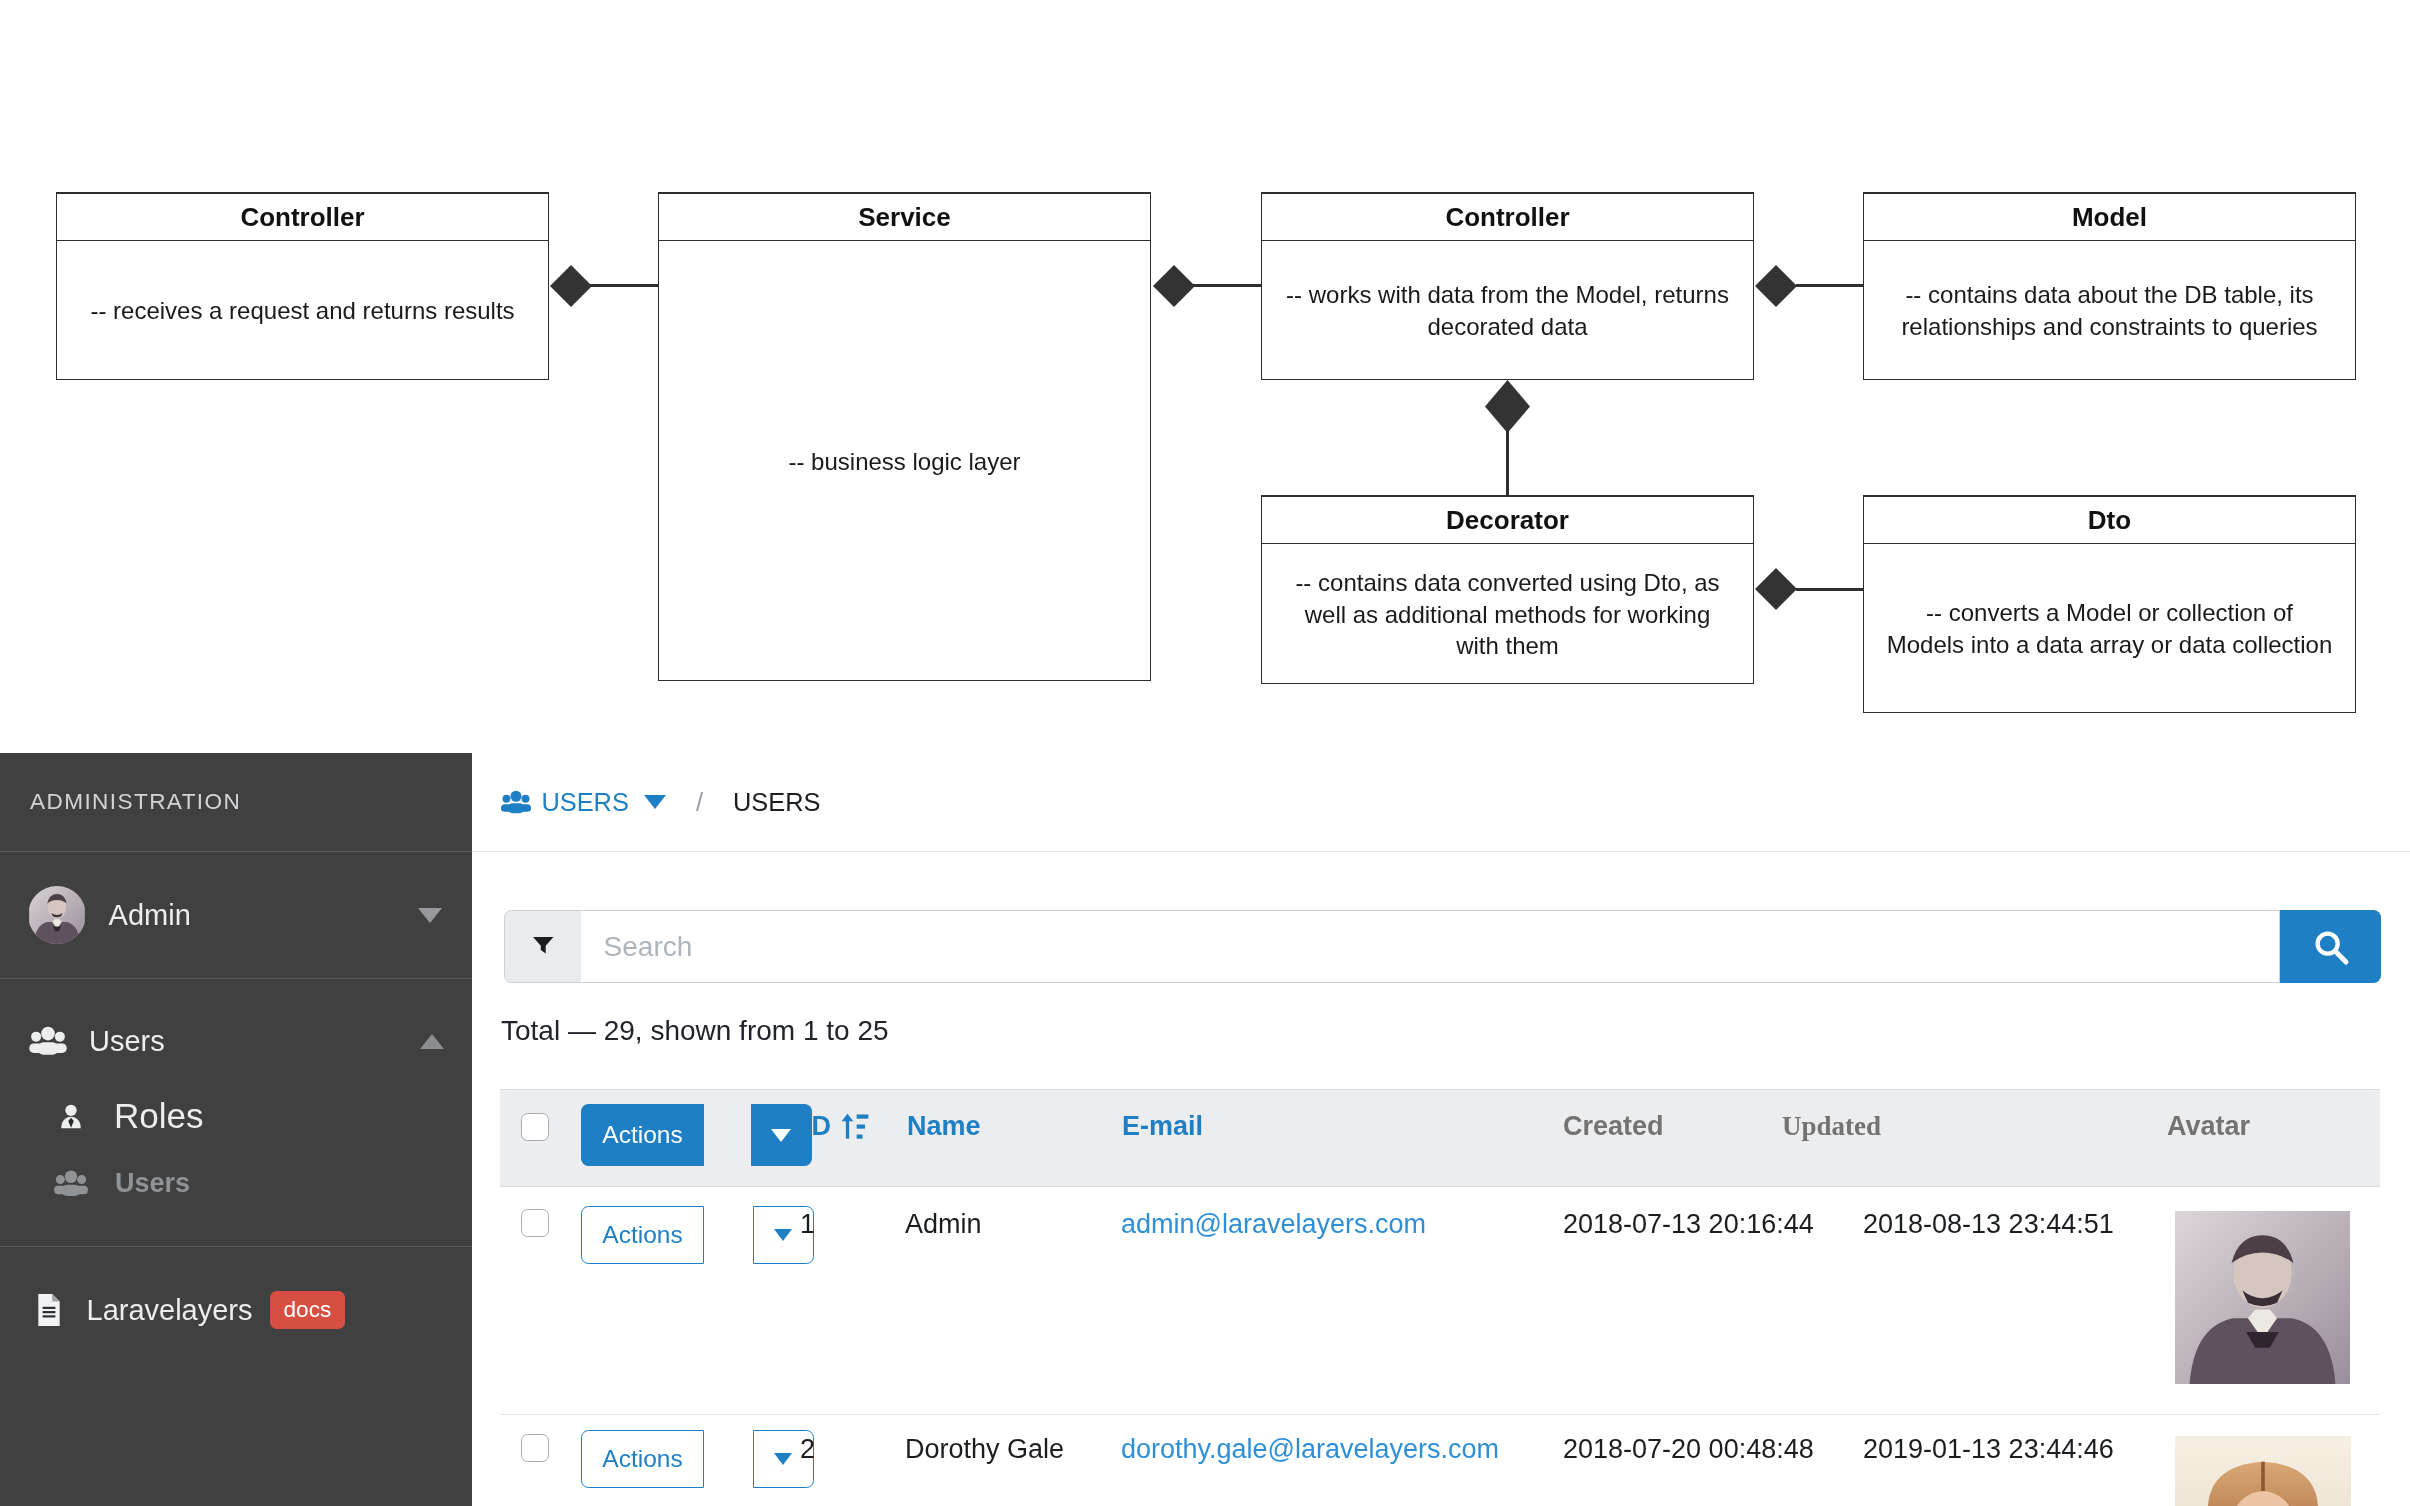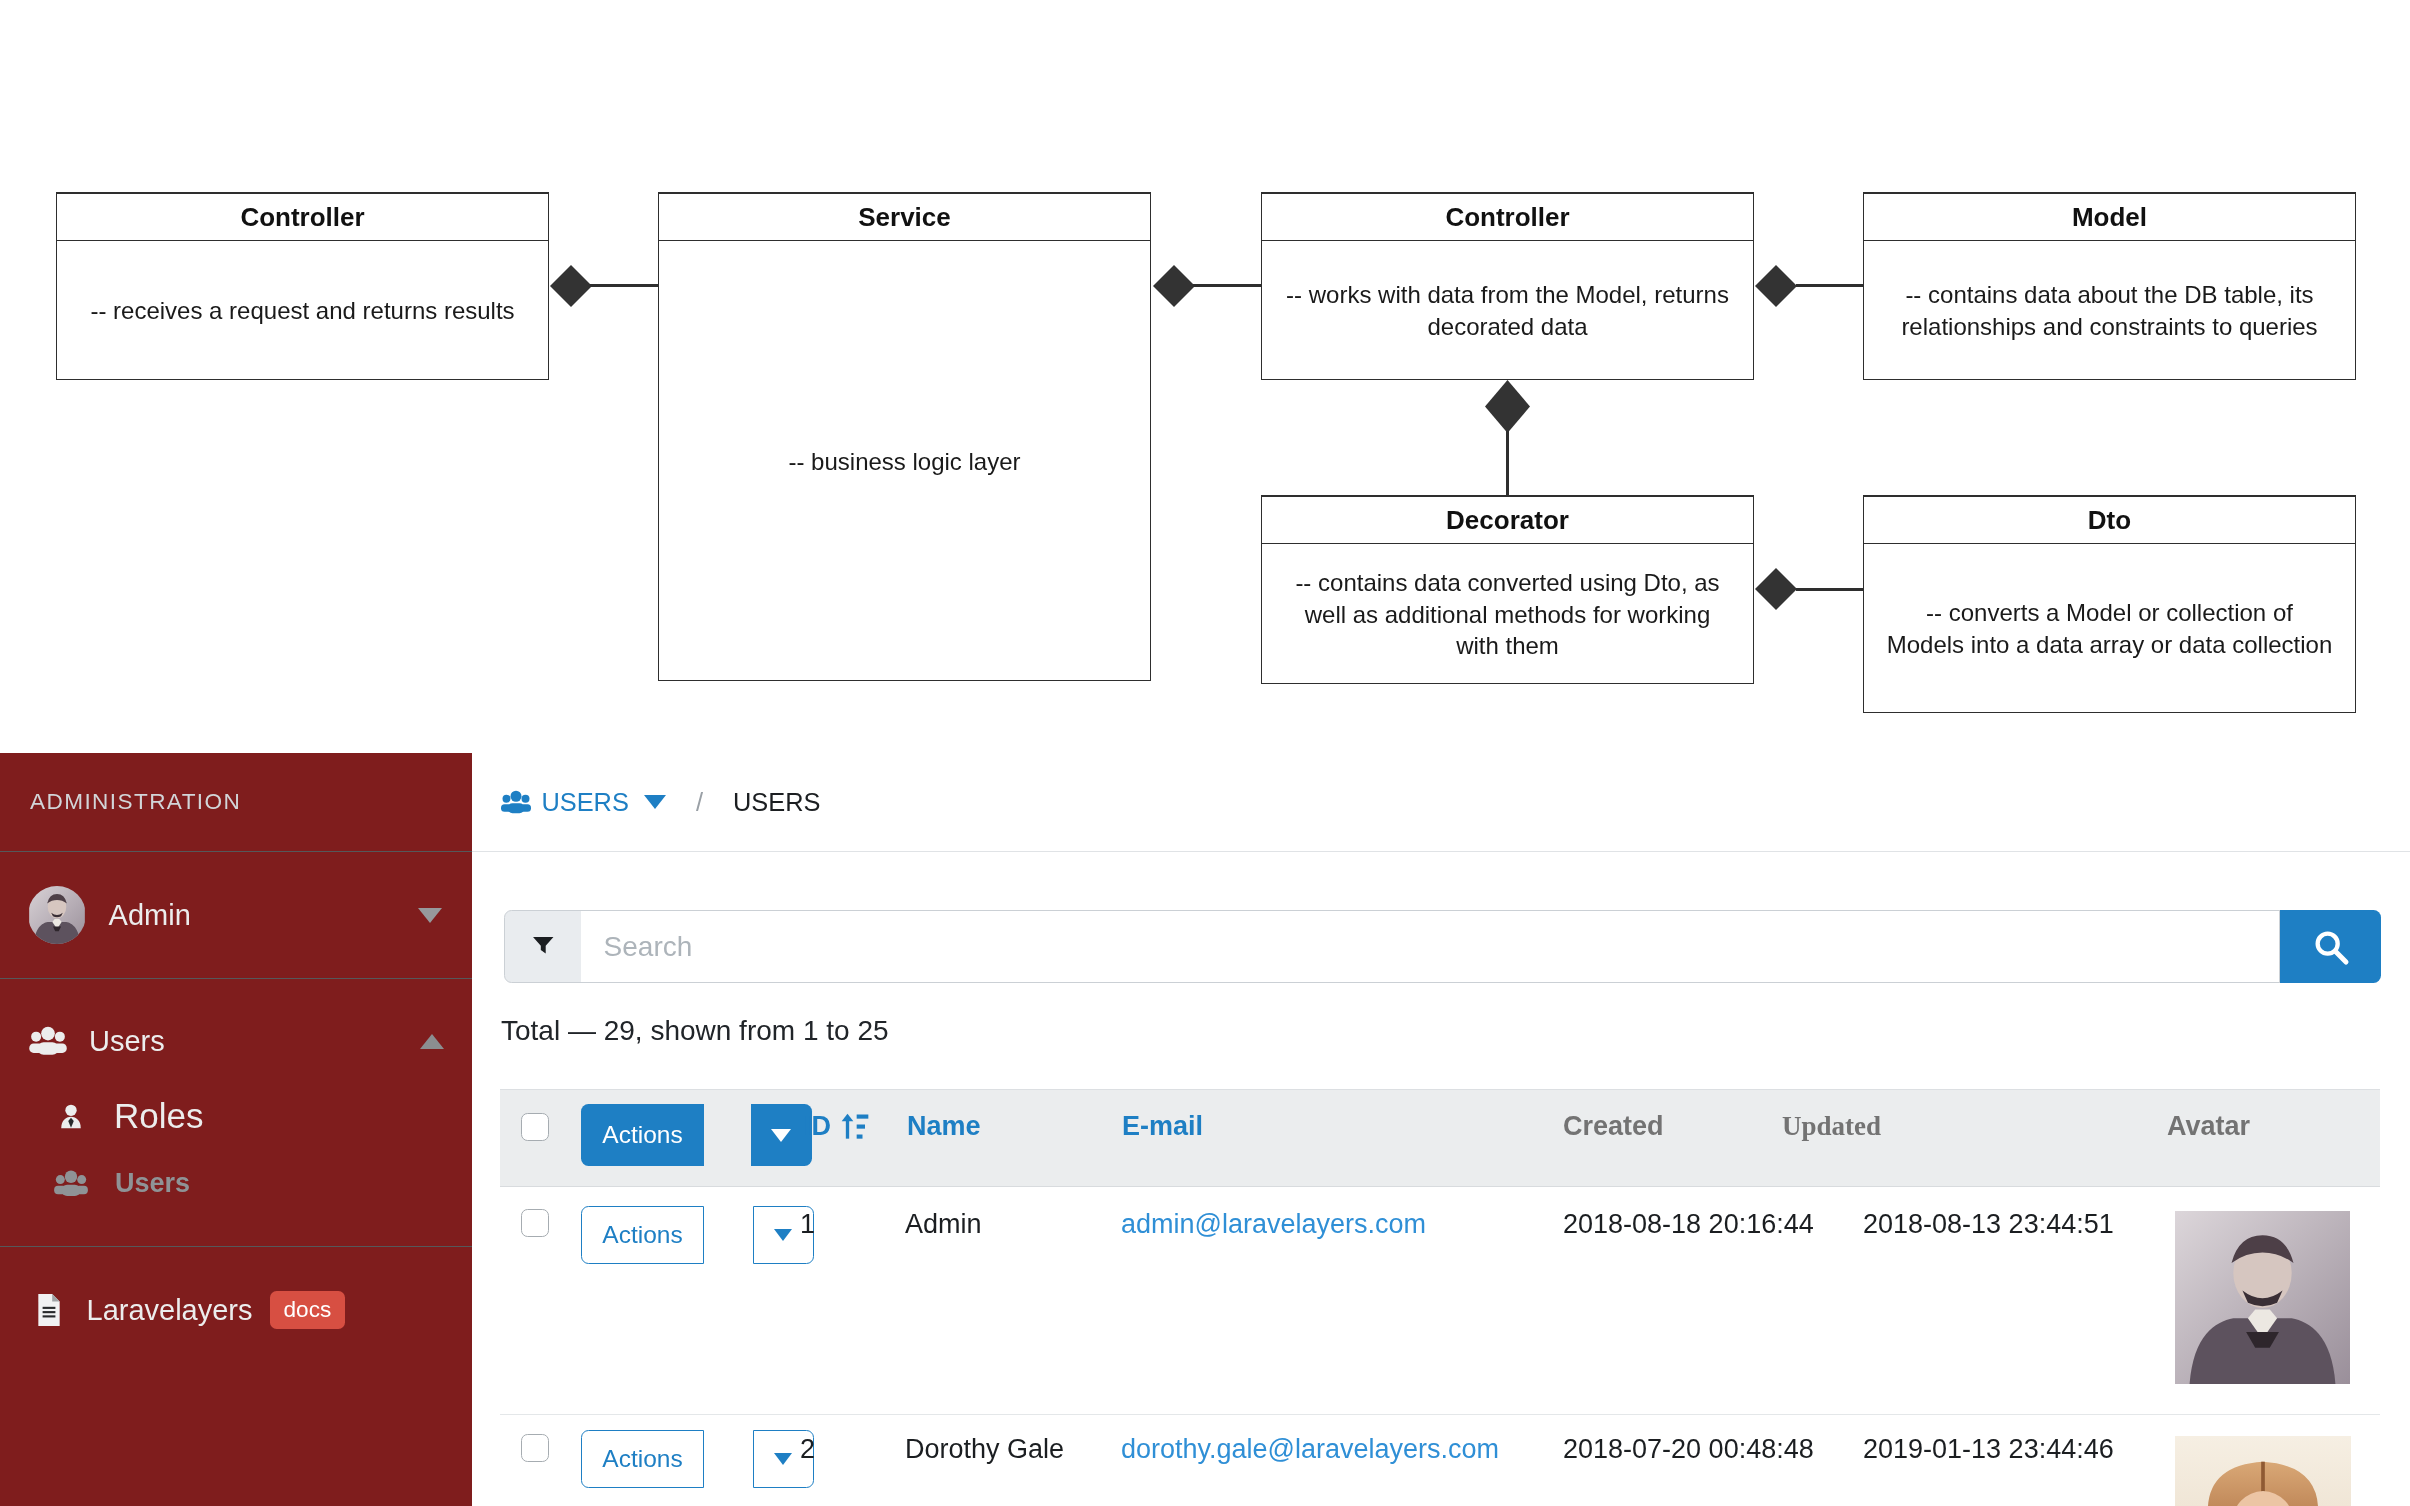--- a/index.html
+++ b/index.html
@@ -9,21 +9,21 @@
 
   
   .uml-title { left:0; top:56px; width:2411px; text-align:center; font-size:32px; font-weight:bold; color:#a6adb8; letter-spacing:0.5px; }
   .uml-box { background:#fff; border:1.9px solid #2e2e2e; border-top-width:2.8px; }
   .uml-box .hd { height:47px; border-bottom:1.9px solid #2e2e2e; display:flex; align-items:center; justify-content:center; font-size:26px; font-weight:bold; color:#111; }
   .uml-box .bd { position:absolute; top:49px; left:0; right:0; bottom:0; display:flex; align-items:center; justify-content:center; text-align:center; padding:0 21px; font-size:24px; line-height:1.32; color:#1a1a1a; }
   .conn { background:#2e2e2e; }
   .diamond { background:#333; clip-path:polygon(50% 0,100% 50%,50% 100%,0 50%); }
 
   
-  .sidebar { left:0; top:753px; width:472px; height:753px; background:#7f1d1d; color:#eceded; }
+  .sidebar { left:0; top:753px; width:472px; height:753px; background:#404040; color:#eceded; }
   .sb-row { position:absolute; left:0; width:100%; display:flex; align-items:center; }
   .sb-divider { position:absolute; left:0; width:100%; height:0.9px; background:#55585a; }
   .sb-label { font-size:22.6px; letter-spacing:1.4px; color:#d2d5d8; }
   .avatar-circle { width:58px; height:58px; border-radius:50%; overflow:hidden; flex:0 0 auto; }
   .caret-down { width:0; height:0; border-left:12.2px solid transparent; border-right:12.2px solid transparent; border-top:15px solid currentColor; }
   .caret-up { width:0; height:0; border-left:12.2px solid transparent; border-right:12.2px solid transparent; border-bottom:15px solid currentColor; }
   .badge-docs { background:#d74f42; color:#fff; font-size:22.6px; padding:5.6px 14px; border-radius:6.6px; margin-left:17px; }
   .muted { color:#8f9396; }
 
   
@@ -246,21 +246,21 @@
   <span class="cb" style="left:21px;top:21.7px;"></span>
   <span class="sbtn outline" style="left:81px;top:19px;height:58px;">
     <span class="seg-main">Actions</span>
     <span class="seg-drop">
         <span class="caret-btn" style="border-left-width:9.4px;border-right-width:9.4px;border-top-width:12.2px;"></span>
       </span>
   </span>
   <span class="cell" style="left:300px;top:21.7px;">1</span>
   <span class="cell" style="left:405px;top:21.7px;">Admin</span>
   <span class="cell-link" style="left:621px;top:21.7px;">admin@laravelayers.com</span>
-  <span class="cell" style="left:1063px;top:21.7px;">2018-08-18 20:16:44</span>
+  <span class="cell" style="left:1063px;top:21.7px;">2018-07-13 20:16:44</span>
   <span class="cell" style="left:1363px;top:21.7px;">2018-08-13 23:44:51</span>
   <span class="avatar-img" style="left:1675px;top:23.5px;width:175px;height:173px;">
     <svg width="175" height="173" viewBox="0 0 96 100" preserveAspectRatio="none">
       <defs>
           <linearGradient id="gm1" x1="0" y1="0" x2="1" y2="1">
             <stop offset="0" stop-color="#dcd6da"></stop>
             <stop offset="1" stop-color="#9a8f9a"></stop>
           </linearGradient>
         </defs>
       <rect width="96" height="100" fill="url(#gm1)"></rect>

